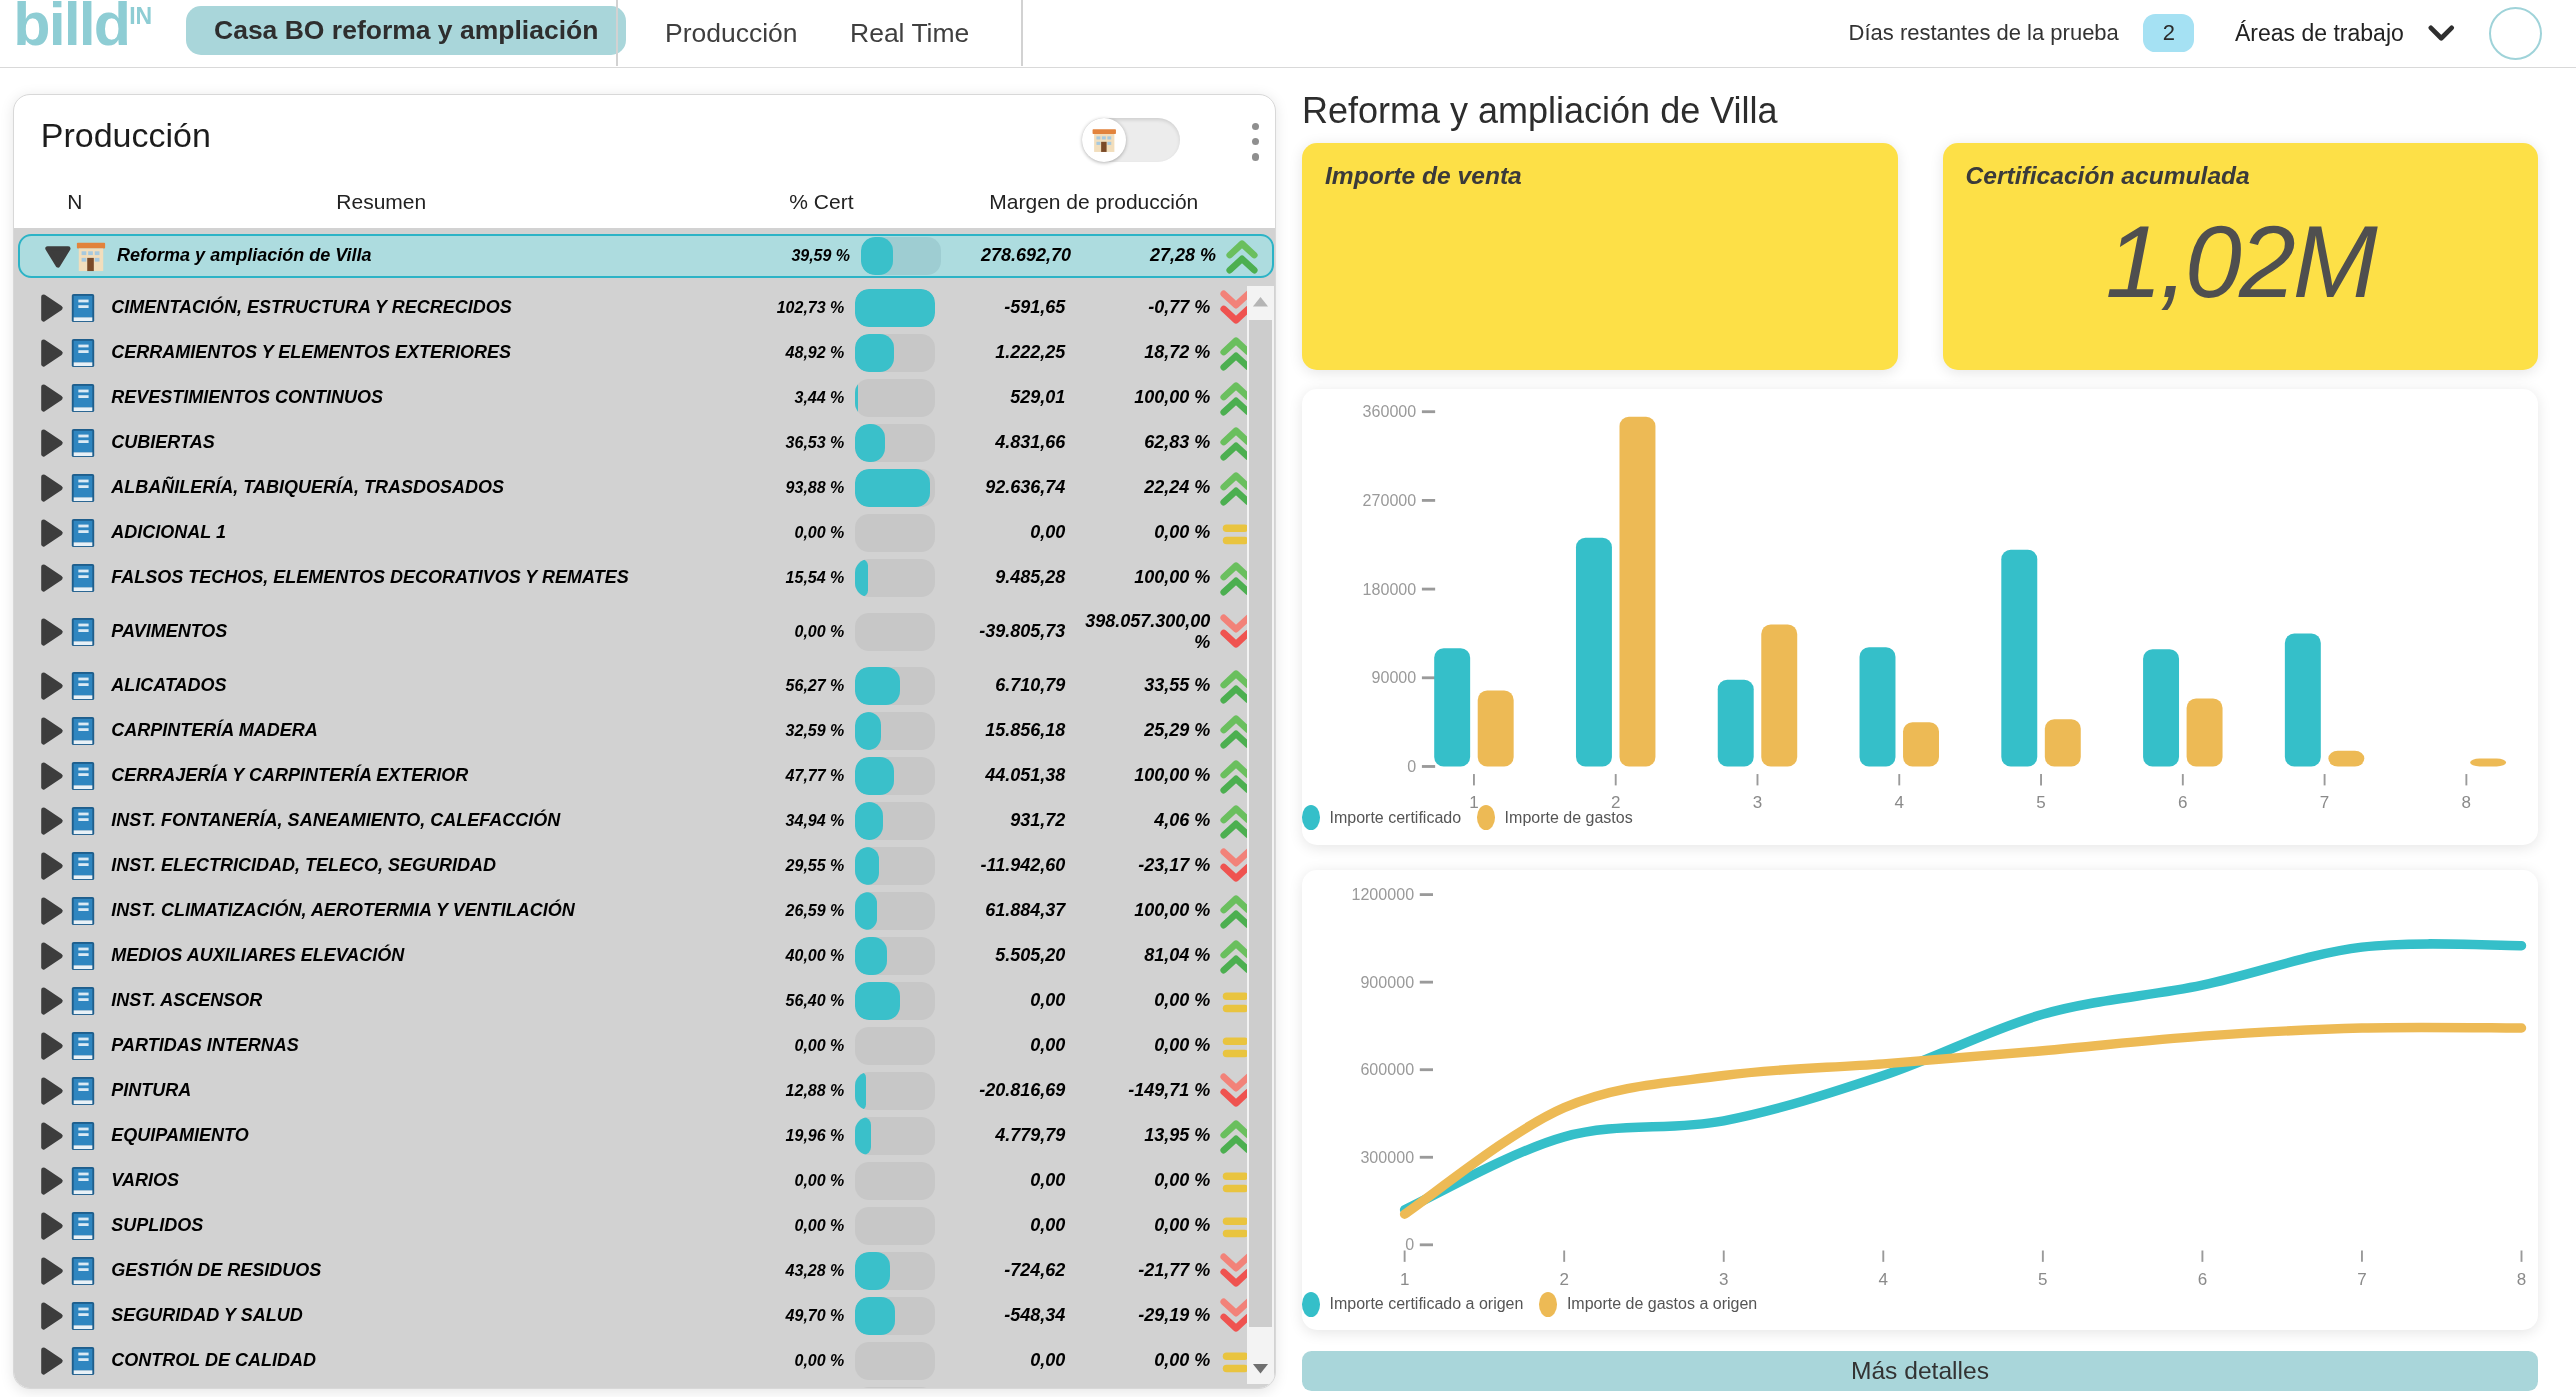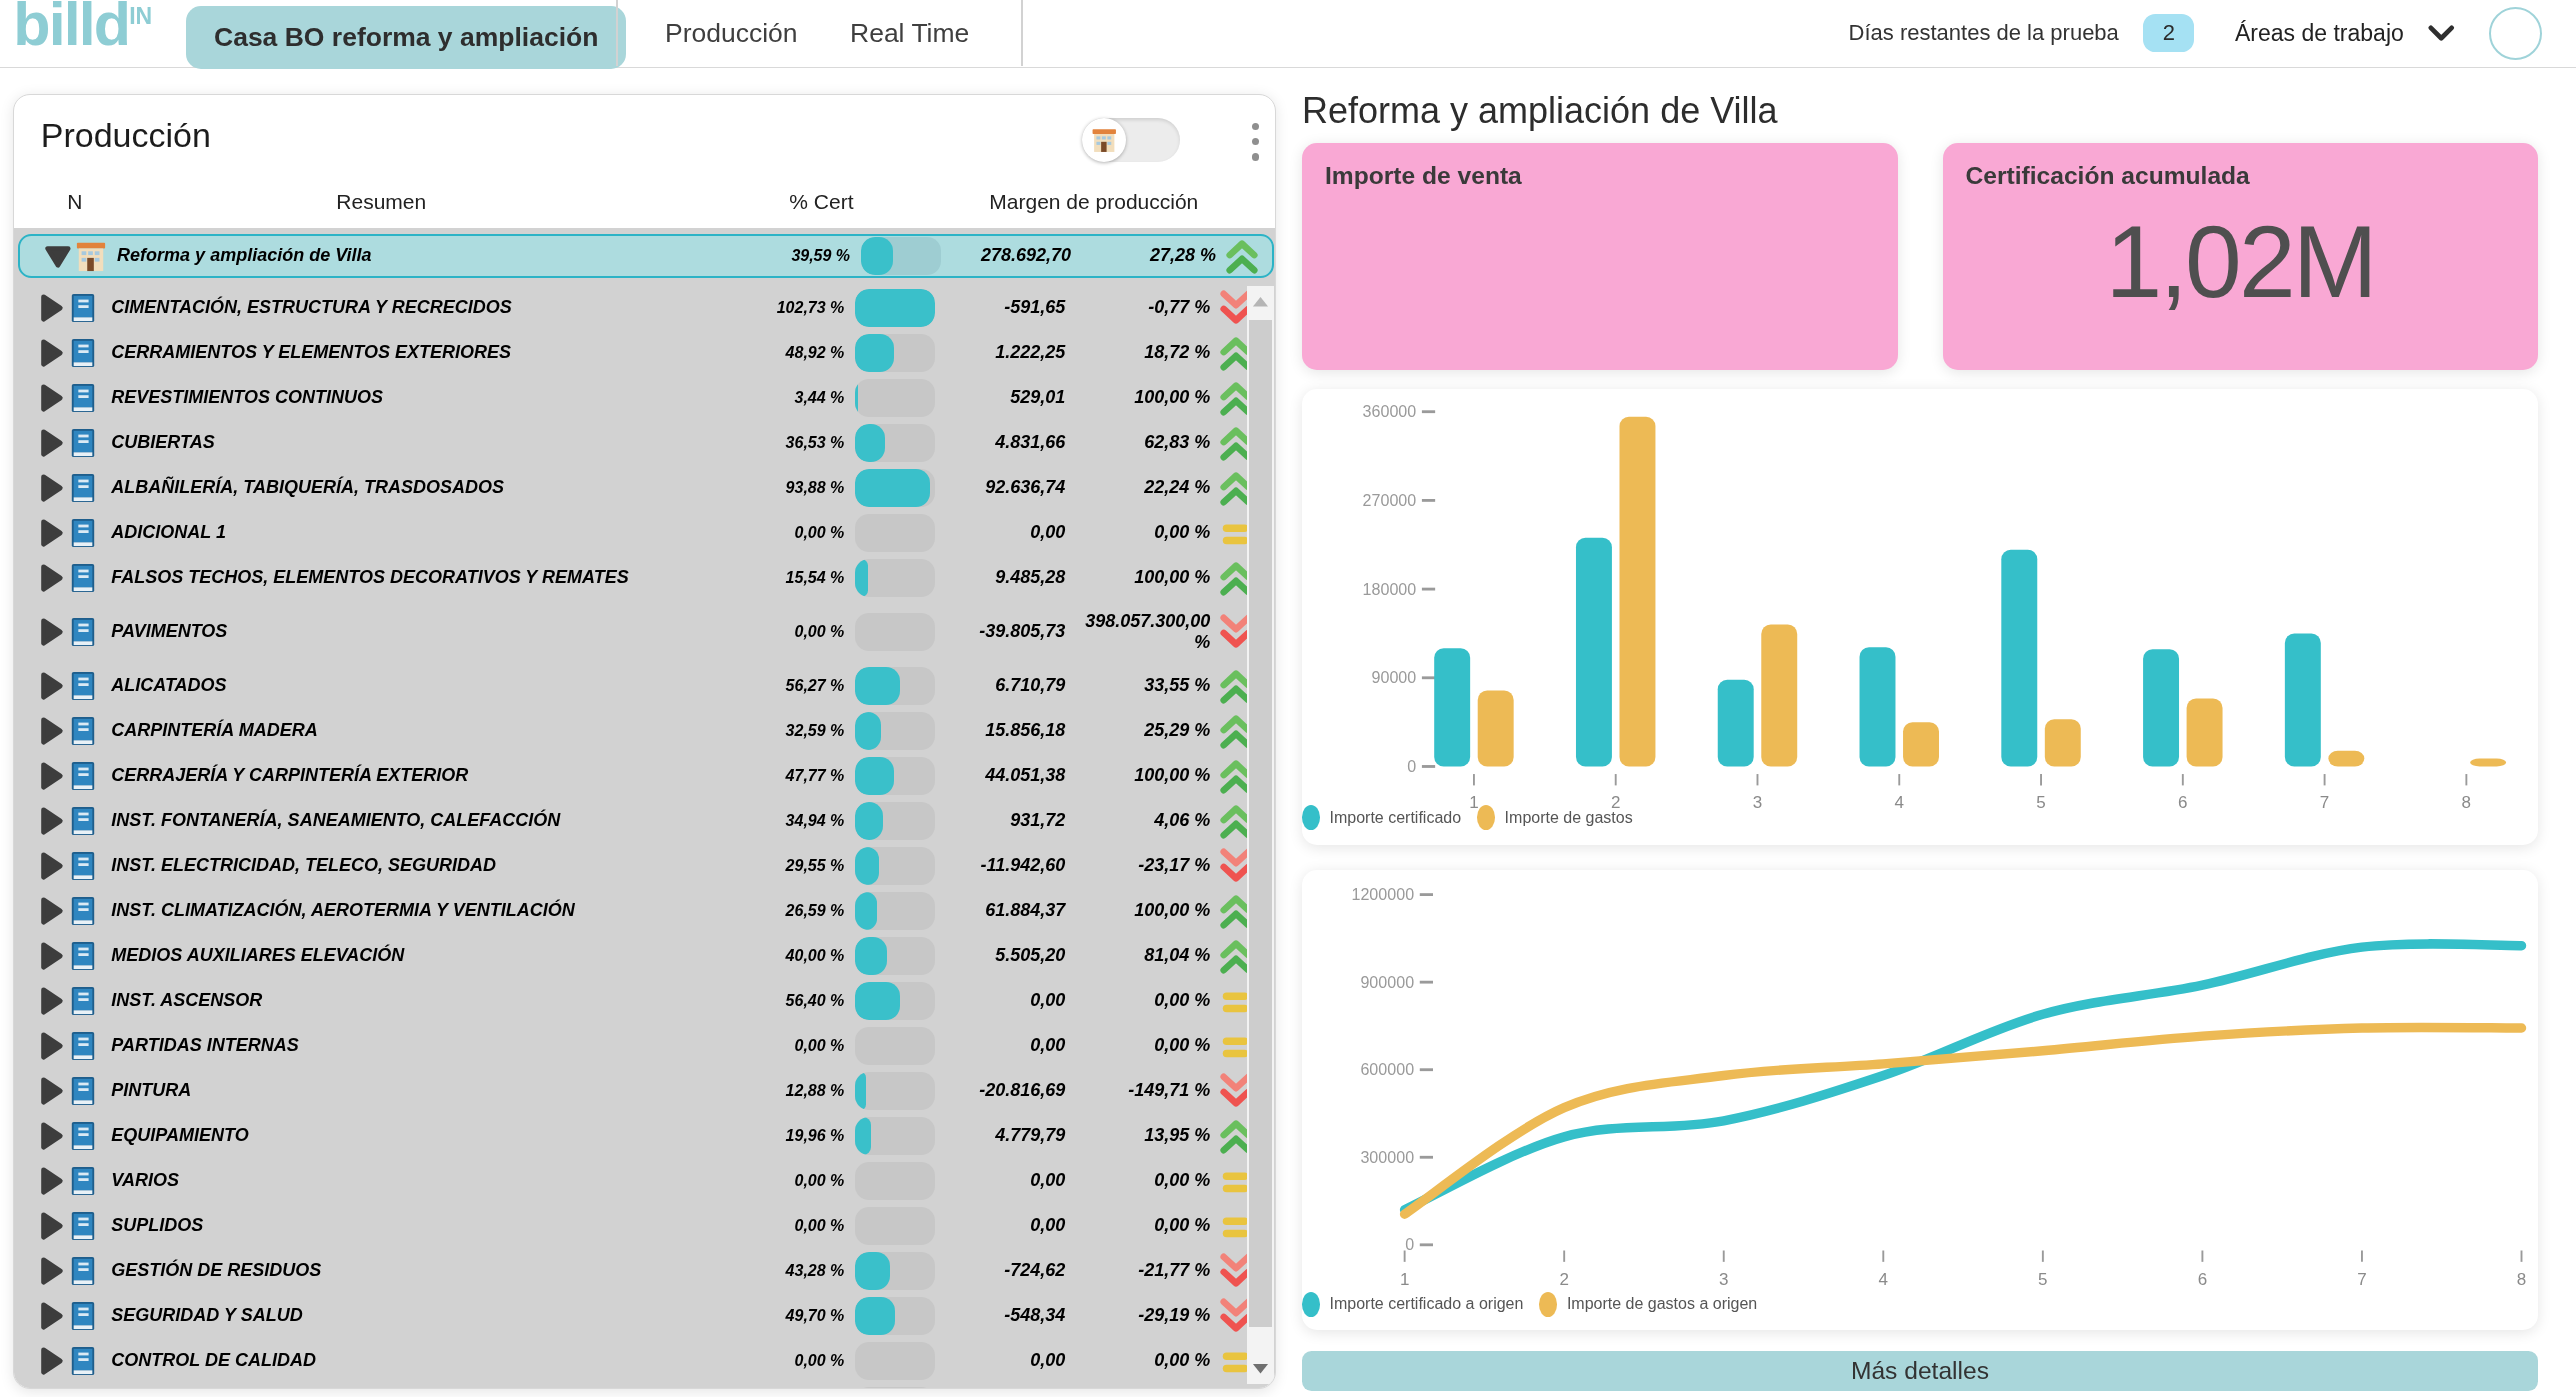--- a/index.html
+++ b/index.html
@@ -3,21 +3,21 @@
 <meta charset="utf-8">
 <style>
   html,body{margin:0;padding:0;background:#fff;}
   *{box-sizing:border-box;font-family:"Liberation Sans",sans-serif;}
   #stage{position:relative;width:2576px;height:1398px;background:#fff;overflow:hidden;}
 
   
   .topbar{position:absolute;left:0;top:0;width:2576px;height:68px;background:#fff;border-bottom:1.9px solid #d9d9d9;}
   .logo{position:absolute;left:13.3px;top:-11.4px;font-size:61px;font-weight:bold;color:#8ecdd4;letter-spacing:-1.9px;}
   .logo sup{font-size:23px;font-weight:bold;letter-spacing:0;}
-  .project-pill{position:absolute;left:186px;top:5.7px;height:63px;padding:0 28px;background:#a9d6da;border-radius:15px;display:flex;align-items:center;font-size:26.5px;font-weight:bold;color:#2e2e2e;cursor:pointer;}
+  .project-pill{position:absolute;left:186px;top:5.7px;height:49px;padding:0 28px;background:#a9d6da;border-radius:15px;display:flex;align-items:center;font-size:26.5px;font-weight:bold;color:#2e2e2e;cursor:pointer;}
   .tb-sep{position:absolute;top:0;width:1.9px;height:66px;background:#d2d2d2;}
   .tb-tab{position:absolute;top:0;height:66px;display:flex;align-items:center;font-size:26.5px;color:#3f3f3f;cursor:pointer;}
   .tb-right{position:absolute;right:34px;top:0;height:66px;display:flex;align-items:center;gap:24.6px;}
   .trial-label{font-size:22px;color:#333;}
   .trial-badge{width:51px;height:38px;background:#a5e1f3;border-radius:12.3px;display:flex;align-items:center;justify-content:center;font-size:22px;color:#2b2b2b;}
   .areas-label{font-size:23px;color:#222;margin-left:16px;}
   .avatar{width:53px;height:53px;border-radius:50%;border:2.8px solid #9fd3d9;background:#fff;margin-left:9.5px;}
 
   
   .panel{position:absolute;left:13.3px;top:94px;width:1263px;height:1295px;background:#fff;border:0.9px solid #d8d8d8;border-radius:17px;box-shadow:0 2.8px 13.3px rgba(0,0,0,.10);overflow:hidden;}
@@ -44,21 +44,21 @@
   .row.selected .rbar{background:#9ecdd2;}
   .scrollbar{position:absolute;left:1233px;top:191px;width:26.5px;bottom:3.8px;background:#f3f3f3;}
   .sb-up{position:absolute;top:0;left:0;width:26.5px;height:32px;display:flex;align-items:center;justify-content:center;}
   .sb-thumb{position:absolute;top:34px;left:1.9px;width:23px;bottom:57px;background:#cdcdcd;}
   .sb-down{position:absolute;bottom:0;left:0;width:26.5px;height:32px;display:flex;align-items:center;justify-content:center;}
 
   
   .right{position:absolute;left:1302px;top:90px;width:1236px;height:1308px;}
   .r-title{position:absolute;left:0;top:0;font-size:36px;color:#2d2d2d;}
   .kpis{position:absolute;left:0;top:53px;width:1236px;height:227px;display:flex;gap:45px;}
-  .kpi{flex:1;background:#f9a8d4;border-radius:15px;box-shadow:0 2.8px 13.3px rgba(0,0,0,.10);position:relative;}
+  .kpi{flex:1;background:#fde047;border-radius:15px;box-shadow:0 2.8px 13.3px rgba(0,0,0,.10);position:relative;font-style:italic;}
   .kpi-label{position:absolute;left:23px;top:19px;font-size:24.6px;font-weight:bold;color:#3a3a3a;}
   .kpi-value{position:absolute;left:0;right:0;top:61px;text-align:center;font-size:102px;color:#4f4f4f;letter-spacing:-2.8px;}
   .chart-card{position:absolute;left:0;width:1236px;background:#fff;border-radius:15px;box-shadow:0 2.8px 13.3px rgba(0,0,0,.10);}
   #barCard{top:299px;height:456px;}
   #lineCard{top:780px;height:460px;}
   .legend{position:absolute;left:0;right:0;display:flex;justify-content:flex-start;gap:16px;align-items:center;}
   #barCard .legend{bottom:15px;}
   #lineCard .legend{bottom:13.3px;}
   .legend .li{display:flex;align-items:center;gap:9.5px;font-size:16px;color:#555;}
   .legend .dot{width:18px;height:24.6px;border-radius:50%;}

